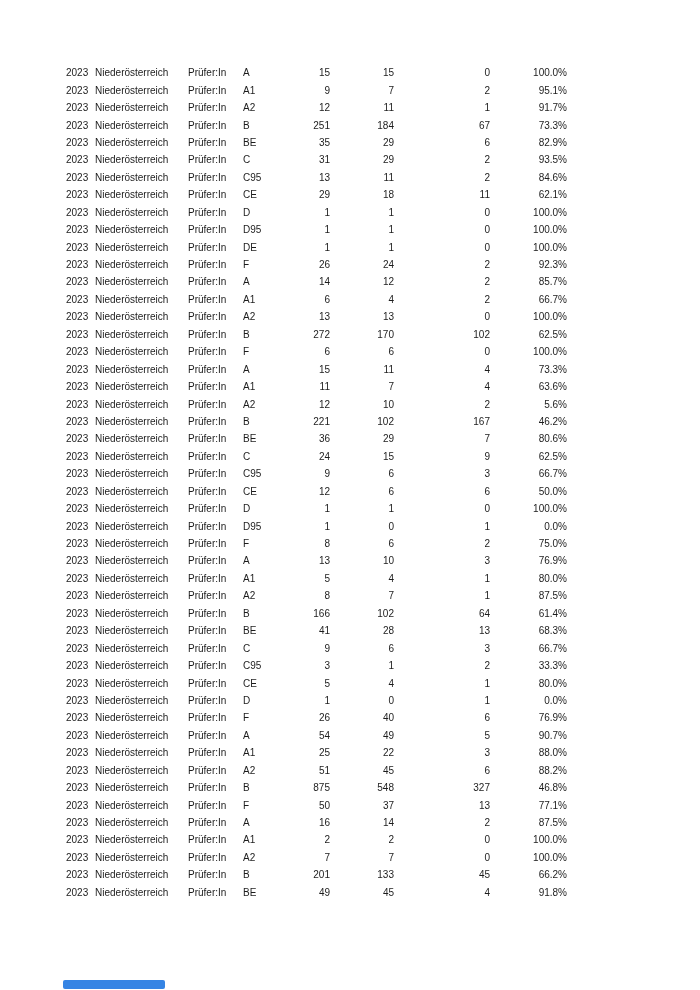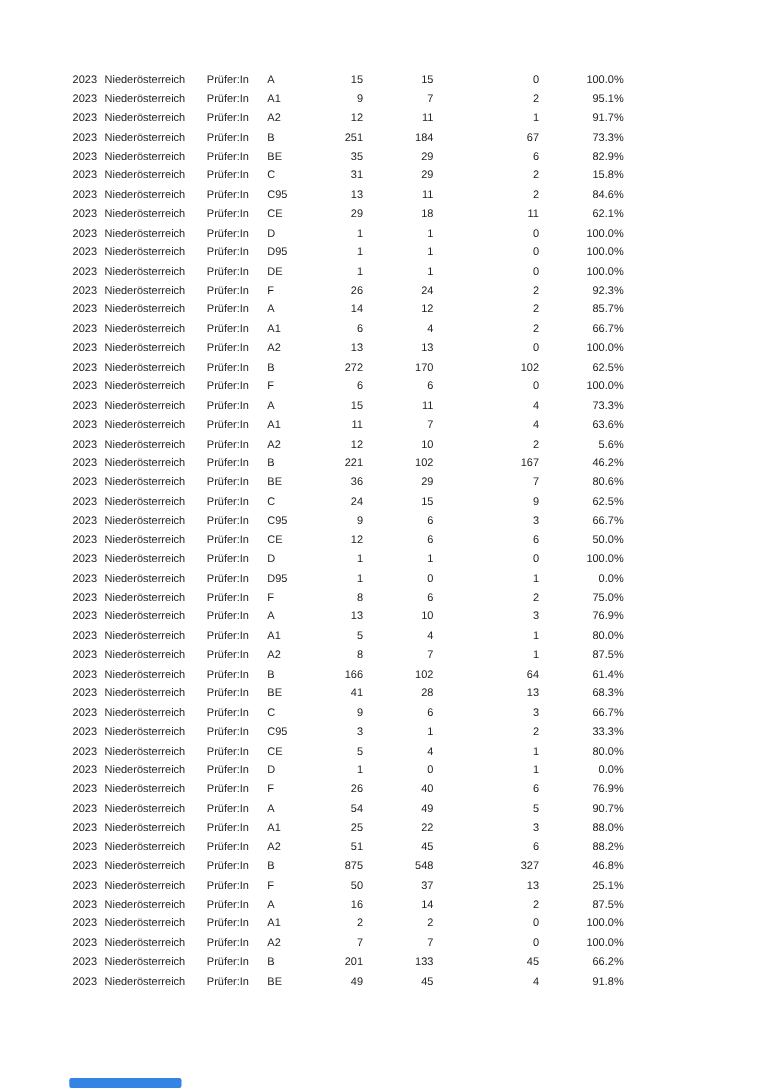--- a/index.html
+++ b/index.html
@@ -88,21 +88,21 @@
     <span class="c num">82.9%</span>
   </div>
       <div class="row">
     <span class="c">2023</span>
     <span class="c">Niederösterreich</span>
     <span class="c">Prüfer:In</span>
     <span class="c">C</span>
     <span class="c num">31</span>
     <span class="c num">29</span>
     <span class="c num">2</span>
-    <span class="c num">15.8%</span>
+    <span class="c num">93.5%</span>
   </div>
       <div class="row">
     <span class="c">2023</span>
     <span class="c">Niederösterreich</span>
     <span class="c">Prüfer:In</span>
     <span class="c">C95</span>
     <span class="c num">13</span>
     <span class="c num">11</span>
     <span class="c num">2</span>
     <span class="c num">84.6%</span>
@@ -458,21 +458,21 @@
     <span class="c num">46.8%</span>
   </div>
       <div class="row">
     <span class="c">2023</span>
     <span class="c">Niederösterreich</span>
     <span class="c">Prüfer:In</span>
     <span class="c">F</span>
     <span class="c num">50</span>
     <span class="c num">37</span>
     <span class="c num">13</span>
-    <span class="c num">25.1%</span>
+    <span class="c num">77.1%</span>
   </div>
       <div class="row">
     <span class="c">2023</span>
     <span class="c">Niederösterreich</span>
     <span class="c">Prüfer:In</span>
     <span class="c">A</span>
     <span class="c num">16</span>
     <span class="c num">14</span>
     <span class="c num">2</span>
     <span class="c num">87.5%</span>

